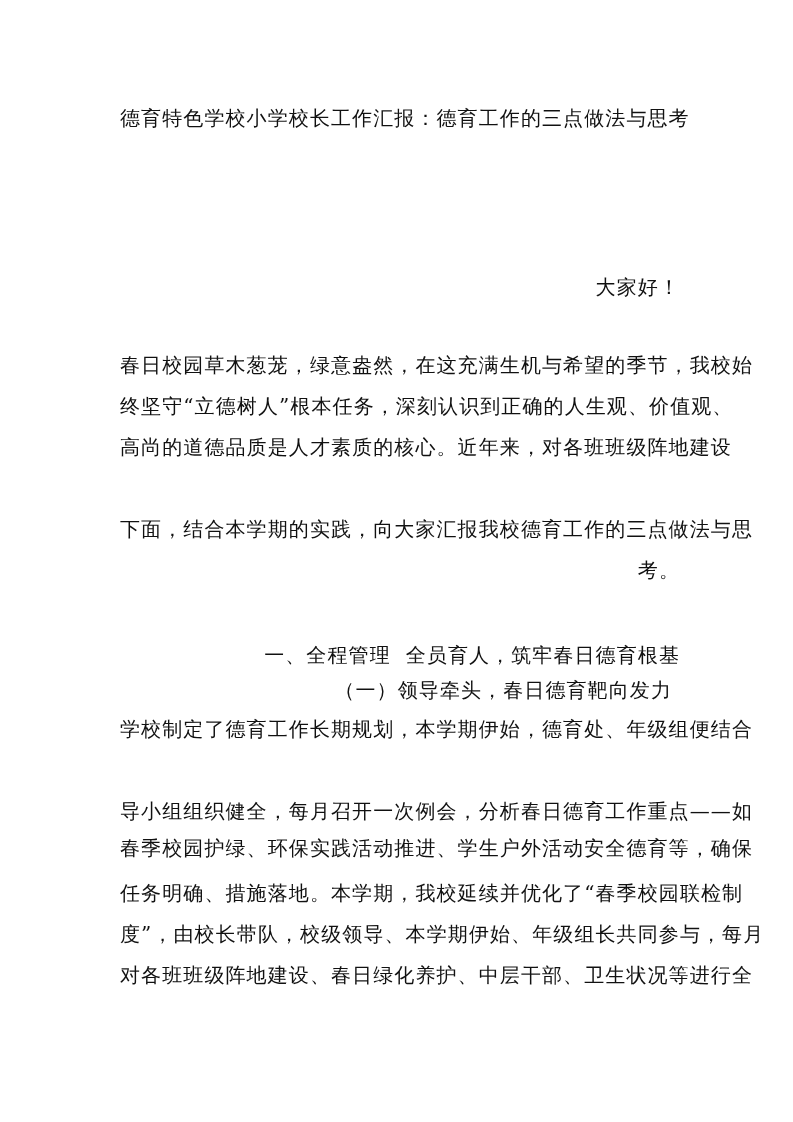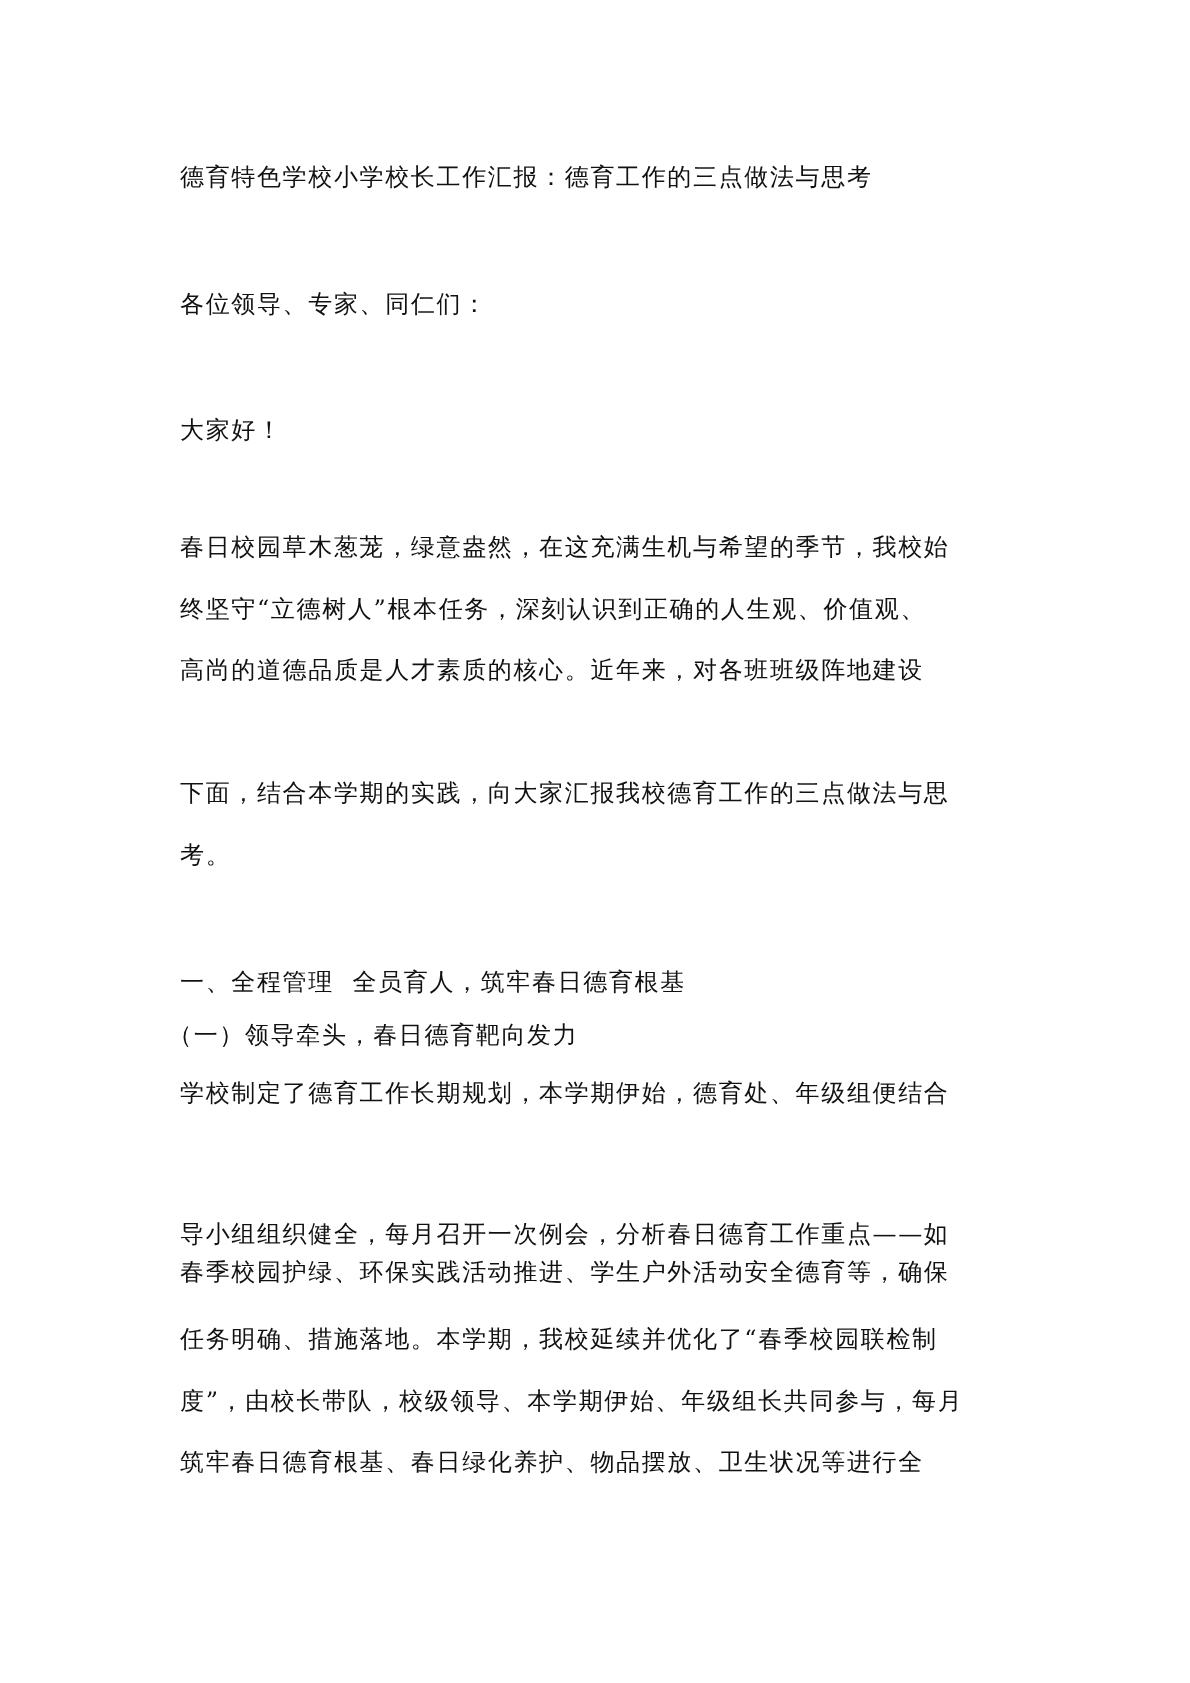--- a/index.html
+++ b/index.html
@@ -19,47 +19,47 @@
       position: absolute;
       left: 0; top: 0;
       width: 793px;
       height: 1122px;
       background: #ffffff;
     }
     .line {
       position: absolute;
       left: 120px;
       width: 560px;
-      font-size: 16px;
+      font-size: 20px;
       line-height: 24px;
       white-space: nowrap;
       letter-spacing: 1.1px;
+      text-align: right;
     }
   </style>
 </head>
 <body>
 
 <div class="page">
 
   <div class="line" style="top:106px;">德育特色学校小学校长工作汇报：德育工作的三点做法与思考</div>
 
-  <div class="line" style="top:191px;">各位领导、专家、同仁们：</div>
 
   <div class="line" style="top:275px;">大家好！</div>
 
   <div class="line" style="top:353px;">春日校园草木葱茏，绿意盎然，在这充满生机与希望的季节，我校始</div>
   <div class="line" style="top:394px;">终坚守“立德树人”根本任务，深刻认识到正确的人生观、价值观、</div>
   <div class="line" style="top:435px;">高尚的道德品质是人才素质的核心。近年来，对各班班级阵地建设</div>
   <div class="line" style="top:517px;">下面，结合本学期的实践，向大家汇报我校德育工作的三点做法与思</div>
   <div class="line" style="top:558px;">考。</div>
 
   <div class="line" style="top:643px; white-space:pre;">一、全程管理  全员育人，筑牢春日德育根基</div>
 
   <div class="line" style="top:678px; left:112px;">（一）领导牵头，春日德育靶向发力</div>
 
   <div class="line" style="top:717px;">学校制定了德育工作长期规划，本学期伊始，德育处、年级组便结合</div>
-  <div class="line" style="top:799px;margin-top:12px;">导小组组织健全，每月召开一次例会，分析春日德育工作重点——如</div>
+  <div class="line" style="top:799px;">导小组组织健全，每月召开一次例会，分析春日德育工作重点——如</div>
   <div class="line" style="top:836px;">春季校园护绿、环保实践活动推进、学生户外活动安全德育等，确保</div>
   <div class="line" style="top:881px;">任务明确、措施落地。本学期，我校延续并优化了“春季校园联检制</div>
   <div class="line" style="top:922px;">度”，由校长带队，校级领导、本学期伊始、年级组长共同参与，每月</div>
-  <div class="line" style="top:963px;">筑牢春日德育根基、春日绿化养护、物品摆放、卫生状况等进行全</div>
+  <div class="line" style="top:963px;">对各班班级阵地建设、春日绿化养护、中层干部、卫生状况等进行全</div>
 
 </div>
 
 </body></html>

